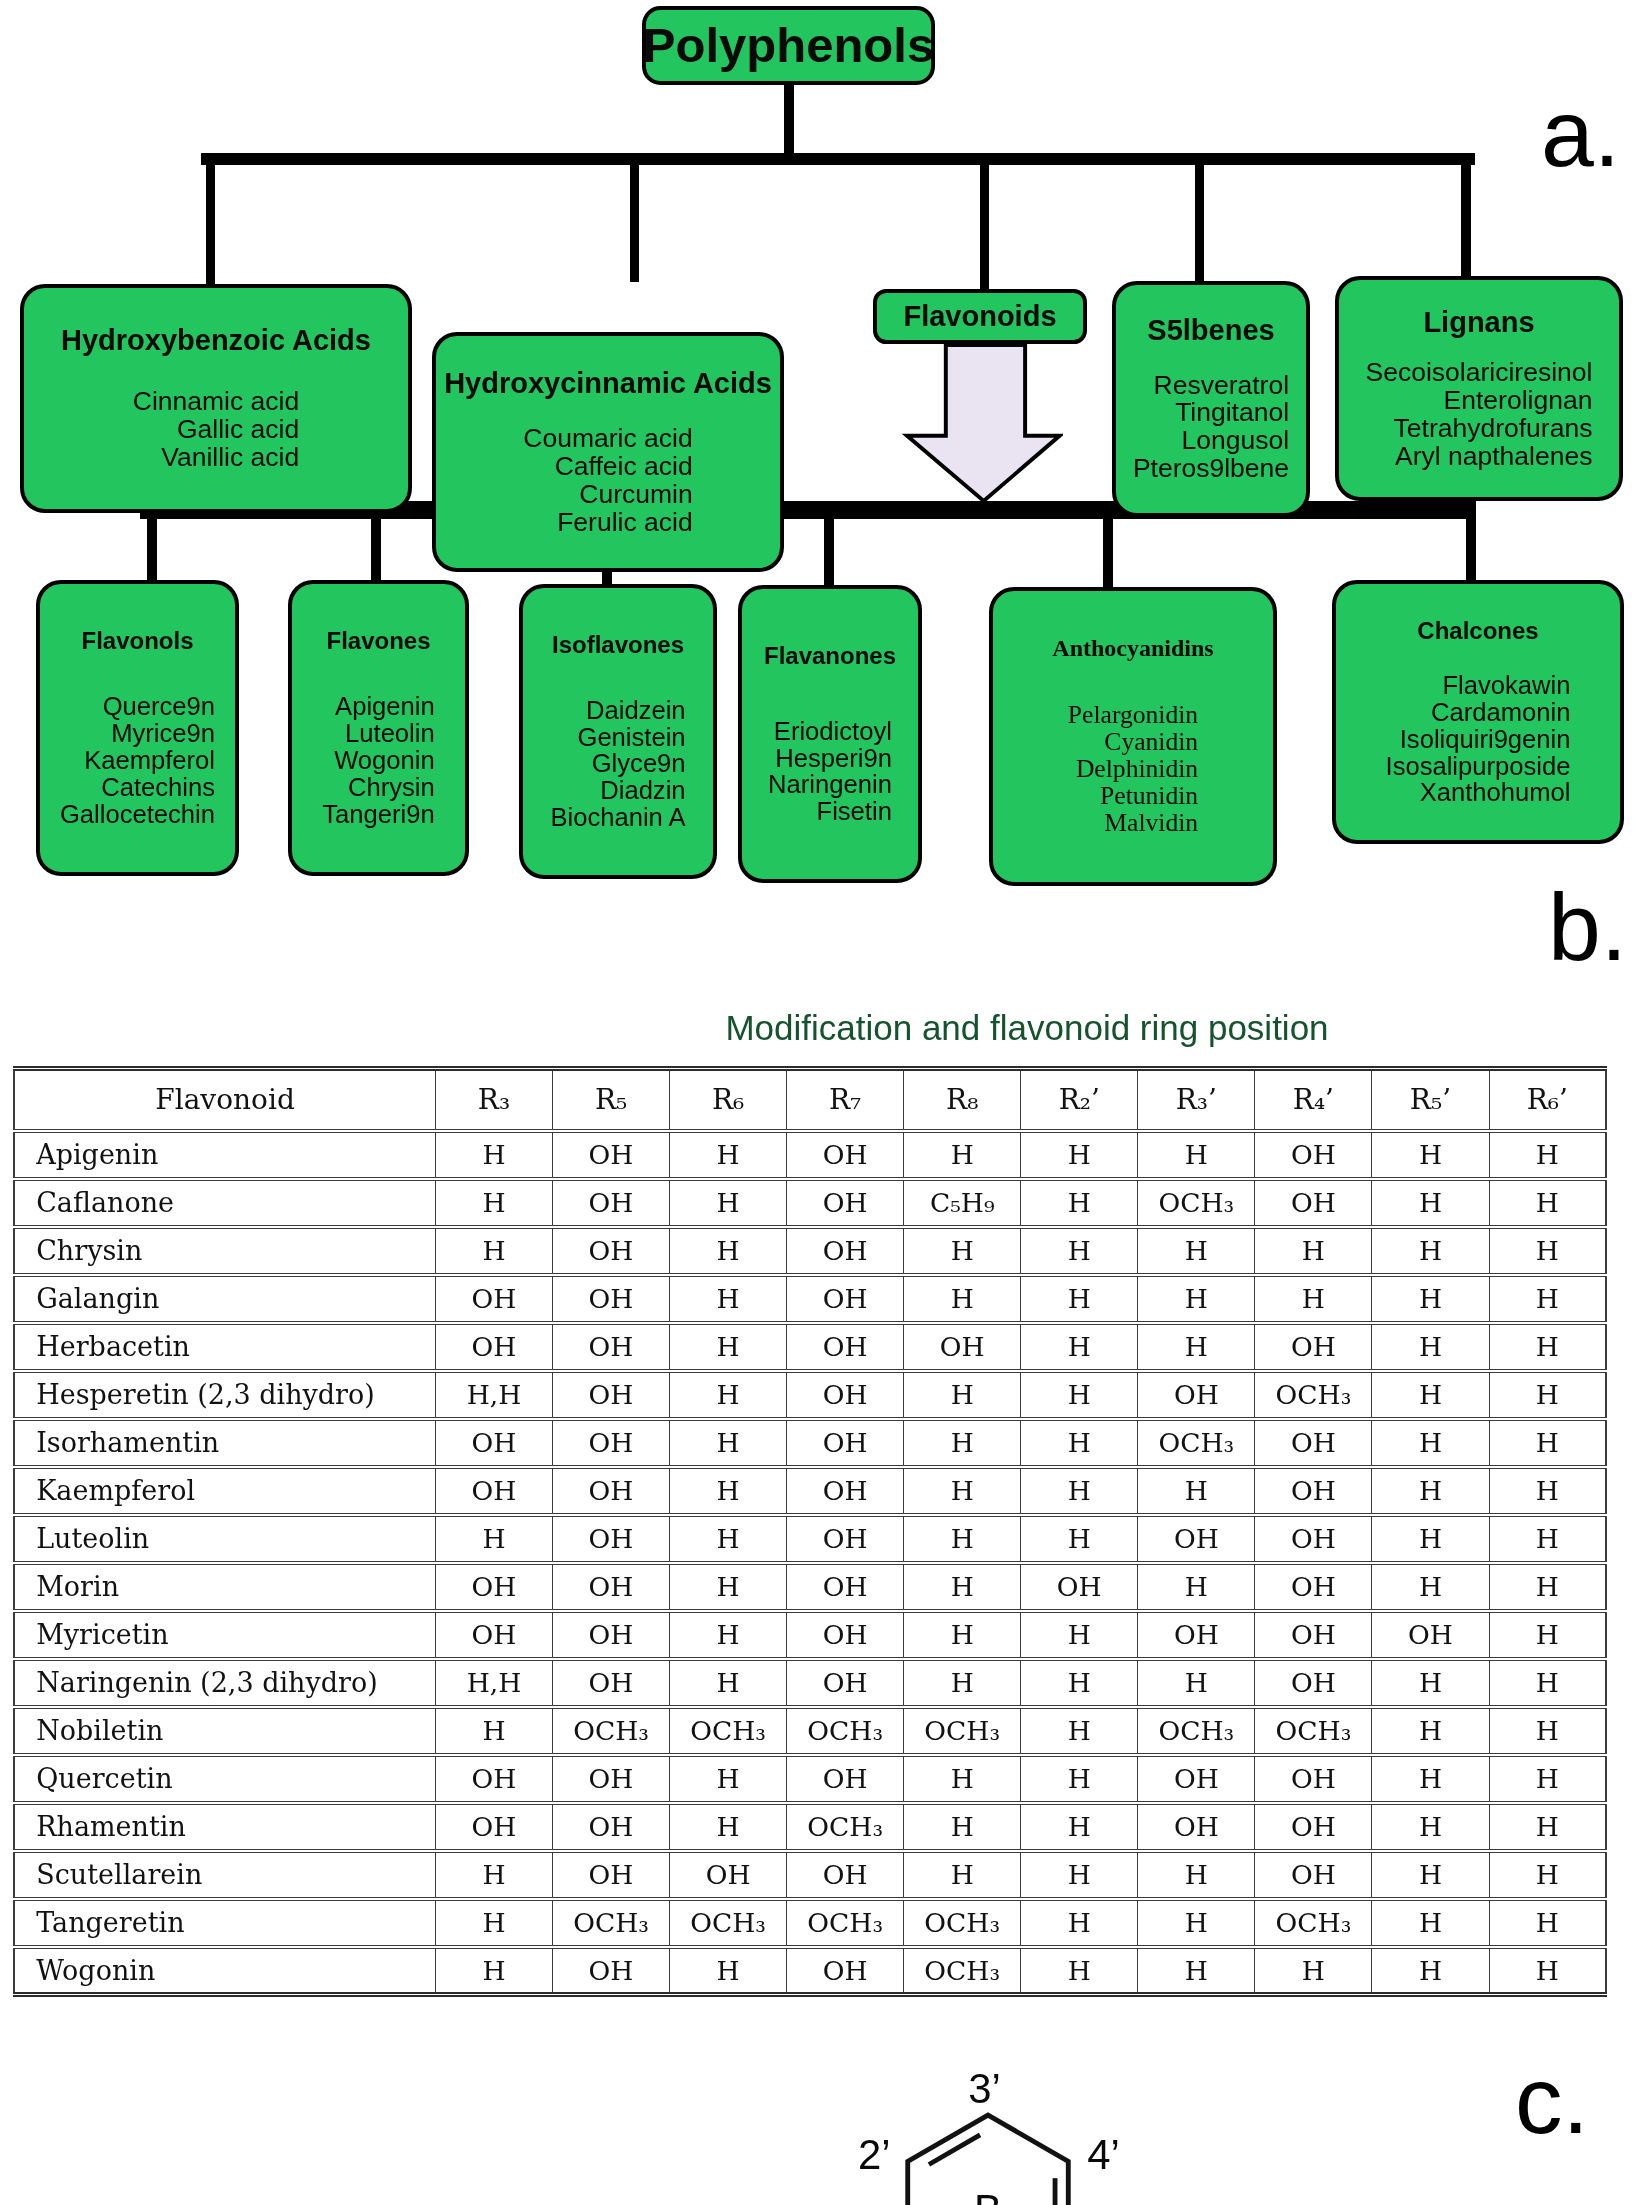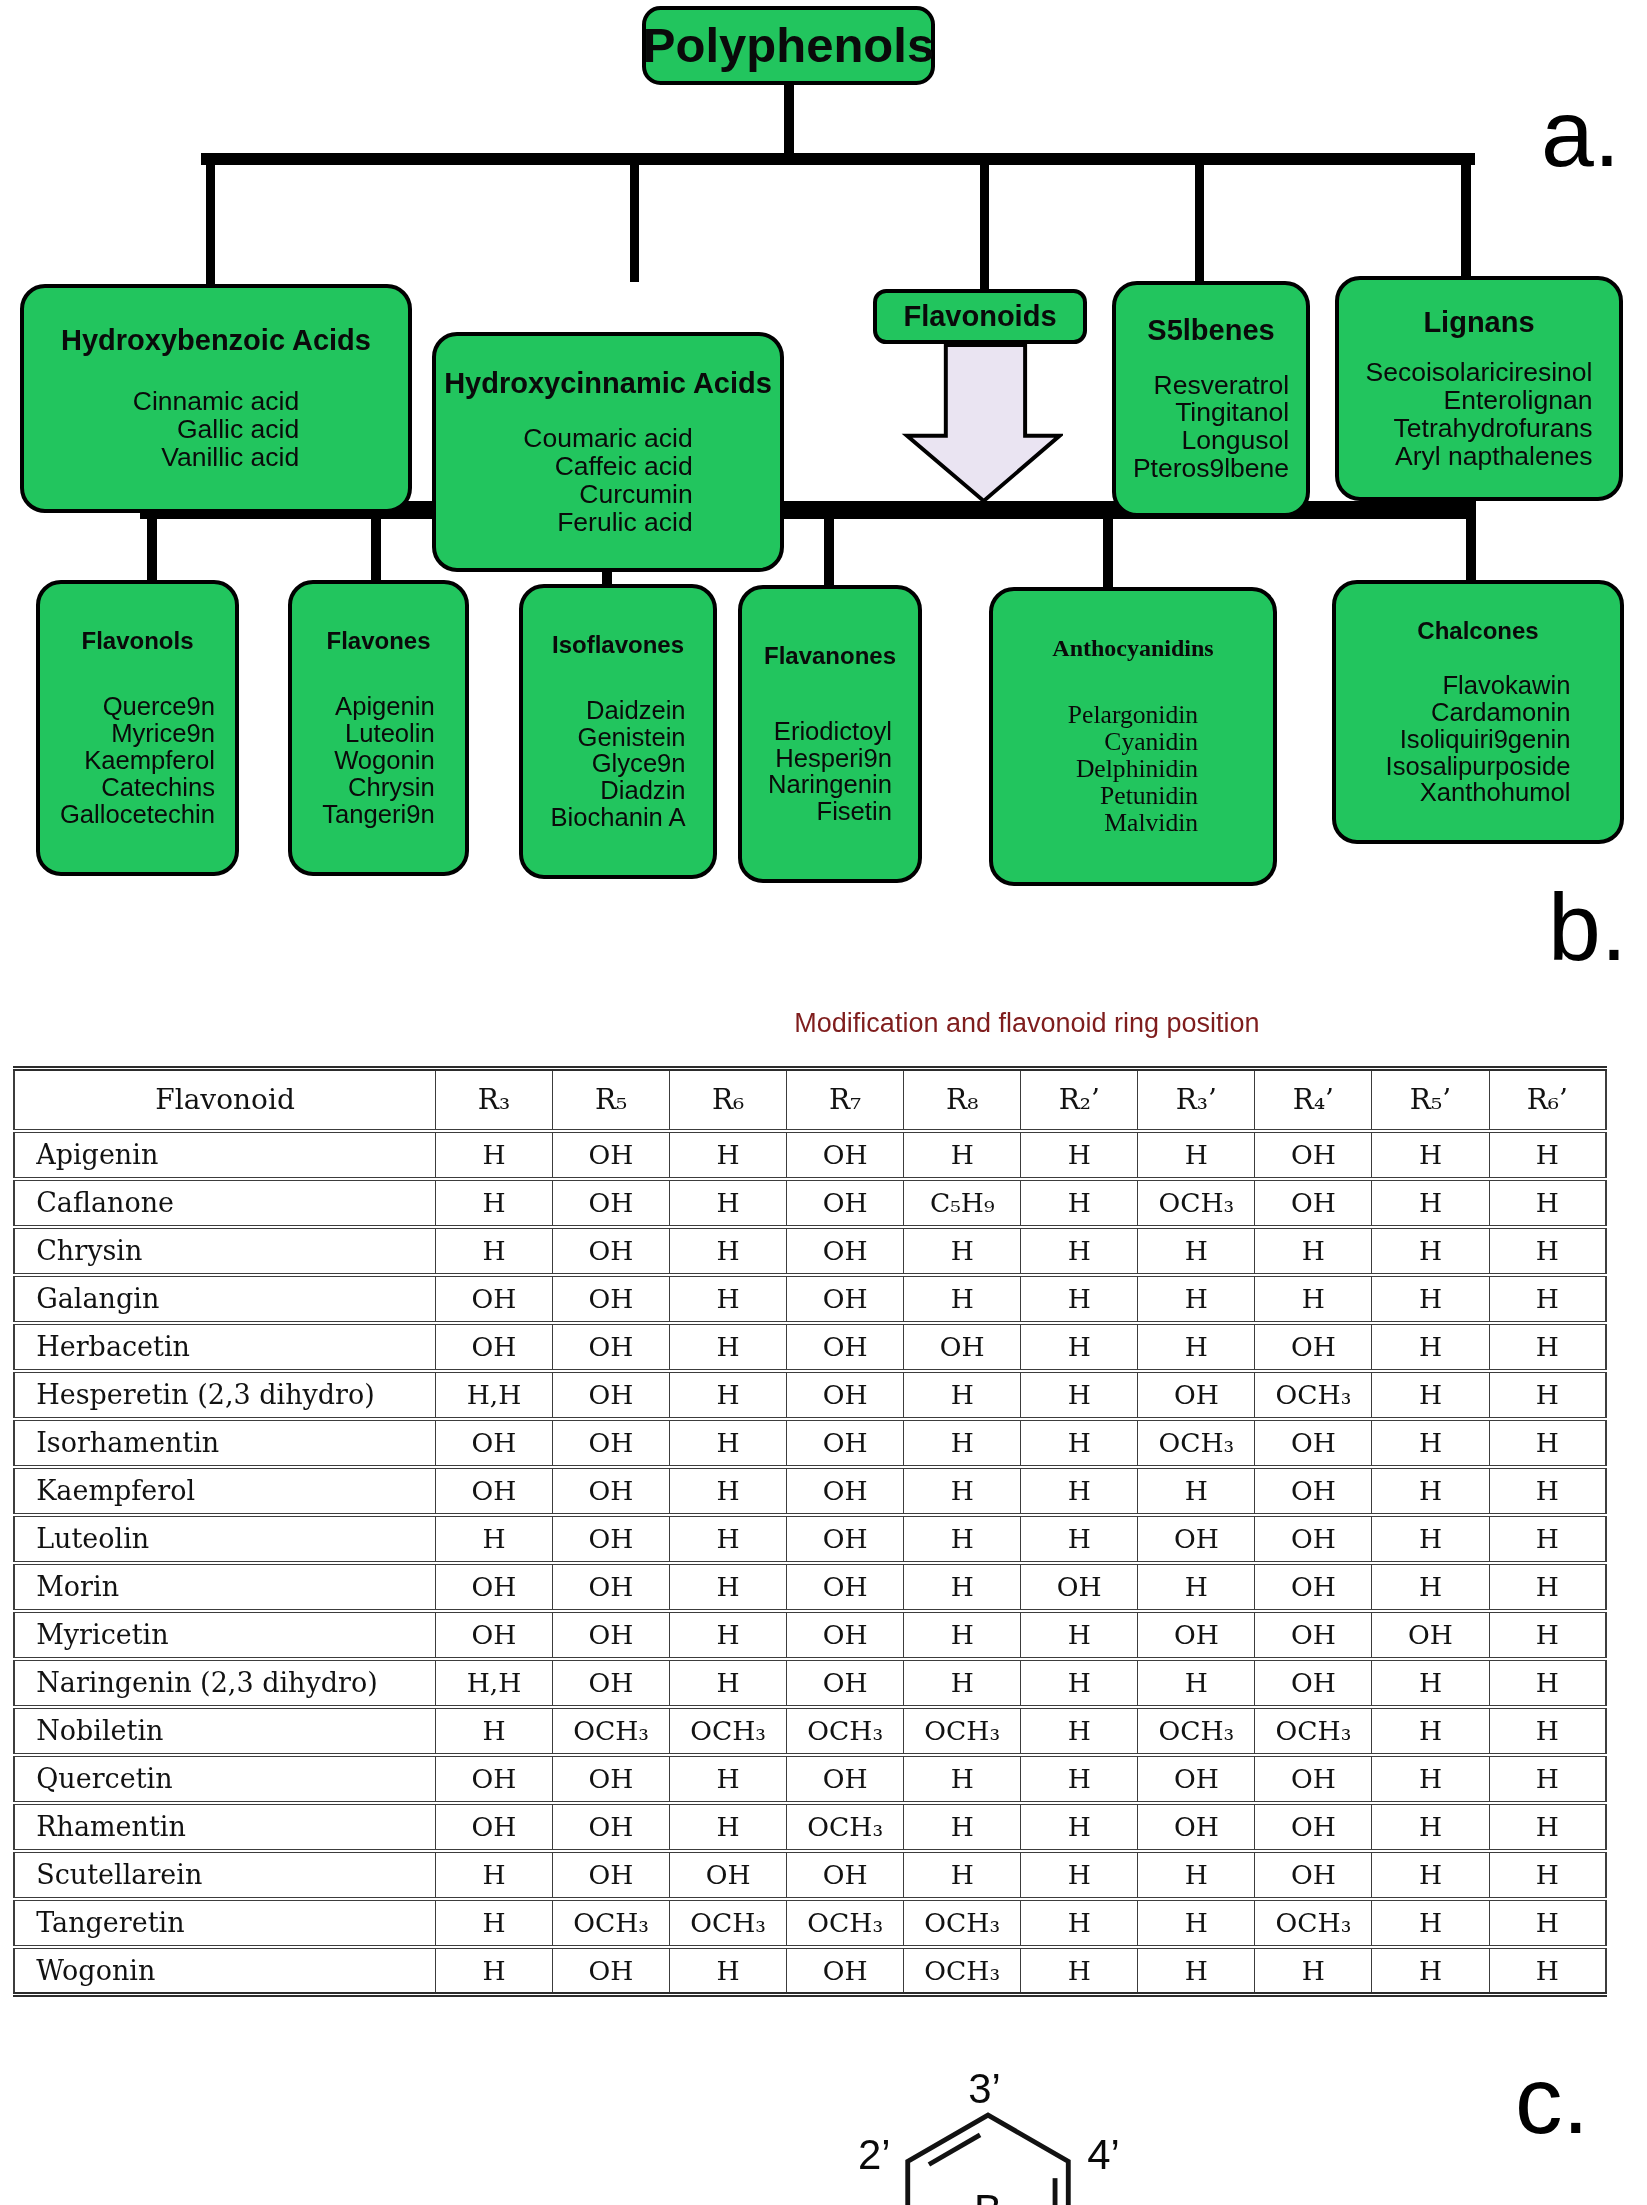--- a/index.html
+++ b/index.html
@@ -43,21 +43,21 @@
   #n-antho{left:989px;top:587px;width:288px;height:299px;font-family:Liberation Serif, serif;}
   #n-chalcones{left:1332px;top:580px;width:292px;height:264px;}
   #big-arrow{position:absolute;left:900px;top:343px;width:163px;height:168px;z-index:2;}
   
   .panel-label{position:absolute;font-size:95px;line-height:1;color:#000;z-index:3;}
   #lab-a{left:1541px;top:86px;}
   #lab-b{left:1548px;top:880px;}
   #lab-c{left:1515px;top:2053px;}
   
   #tbl-title{position:absolute;left:628px;top:1009px;width:798px;text-align:center;
-             font-size:27px;line-height:1.1;color:#7f1d1d;}
+             font-size:35px;line-height:1.1;color:#14532d;}
   #ringtable{position:absolute;left:13.2px;top:1066px;width:1594px;border-collapse:collapse;
              table-layout:fixed;font-family:"DejaVu Serif",serif;color:#121212;
              border:2.6px solid #3c3c3c;border-top:5.3px double #2c2c2c;border-bottom:5.3px double #2c2c2c;}
   #ringtable th,#ringtable td{border-left:1.8px solid #3c3c3c;border-top:4px double #3c3c3c;
              text-align:center;overflow:hidden;white-space:nowrap;}
   #ringtable thead tr{height:62px;}
   #ringtable tbody tr{height:48px;}
   #ringtable th{font-size:28px;font-weight:normal;}
   #ringtable td.val{font-size:26.5px;}
   #ringtable td.name{font-size:27px;text-align:left;padding-left:21px;}

